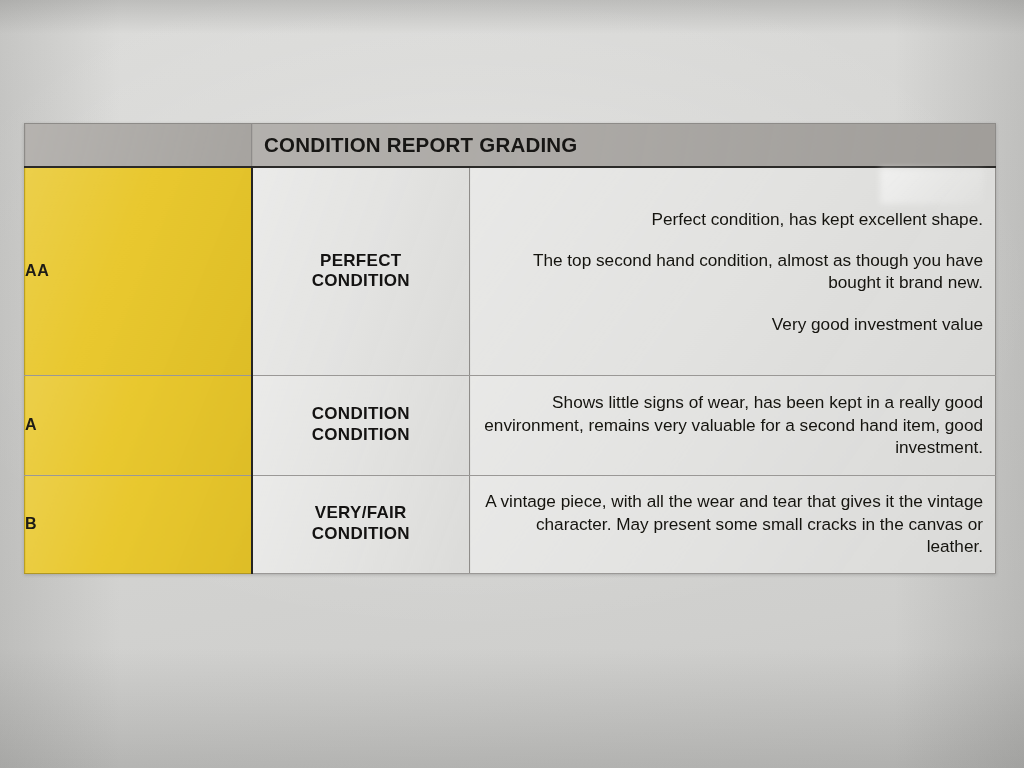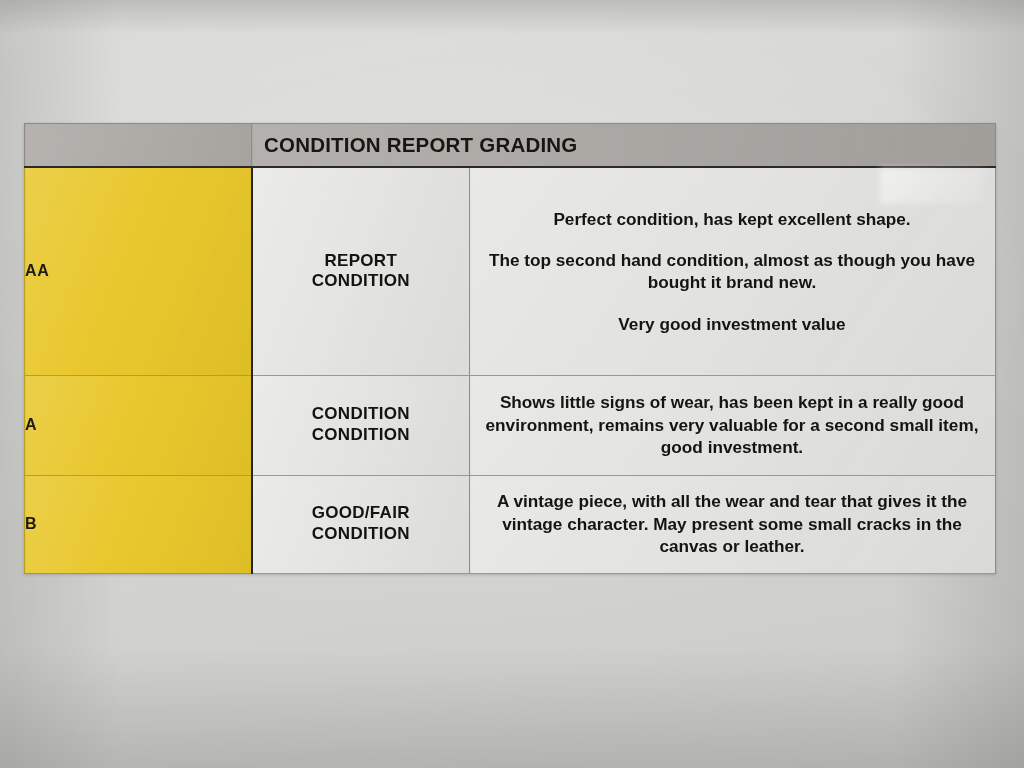--- a/index.html
+++ b/index.html
@@ -136,23 +136,22 @@
 
   
   .description-cell {
     background:
       linear-gradient(125deg, rgba(255,255,255,0.26) 0%, rgba(255,255,255,0.04) 48%, rgba(0,0,0,0.035) 100%),
       #e1e1df;
     color: #15140f;
     font-size: 17.2px;
     line-height: 1.30;
     padding: 9px 12px 9px 11px !important;
-    text-align: center;
+    text-align: right;
     border-right: 1px solid #8f8d8a !important;
-    font-weight: bold;
   }
   .description-cell p {
     margin: 0;
   }
   .description-cell p + p {
     margin-top: 19px;
   }
 
   
   #aa-glare {
@@ -187,46 +186,46 @@
       <th class="header-band-title" colspan="2">
         <span id="report-title">CONDITION REPORT GRADING</span>
       </th>
     </tr>
   </thead>
   <tbody>
 
     <tr class="row-aa" style="height:208px">
       <td class="grade-cell">AA</td>
       <td class="condition-cell">
-        <span>REPORT</span><br>
+        <span>PERFECT</span><br>
         <span>CONDITION</span>
       </td>
       <td class="description-cell">
         <p>Perfect condition, has kept excellent shape.</p>
         <p>The top second hand condition, almost as though you have bought it brand new.</p>
         <p>Very good investment value</p>
       </td>
     </tr>
 
     <tr class="row-a" style="height:100px">
       <td class="grade-cell">A</td>
       <td class="condition-cell">
         <span>CONDITION</span><br>
         <span>CONDITION</span>
       </td>
       <td class="description-cell">
-        <p>Shows little signs of wear, has been kept in a really good environment, remains very valuable for a second small item, good investment.</p>
+        <p>Shows little signs of wear, has been kept in a really good environment, remains very valuable for a second hand item, good investment.</p>
       </td>
     </tr>
 
 
     <tr class="row-b row-last" style="height:98px">
       <td class="grade-cell">B</td>
       <td class="condition-cell">
-        <span>GOOD/FAIR</span><br>
+        <span>VERY/FAIR</span><br>
         <span>CONDITION</span>
       </td>
       <td class="description-cell">
         <p>A vintage piece, with all the wear and tear that gives it the vintage character. May present some small cracks in the canvas or leather.</p>
       </td>
     </tr>
 
   </tbody>
 </table>
 

